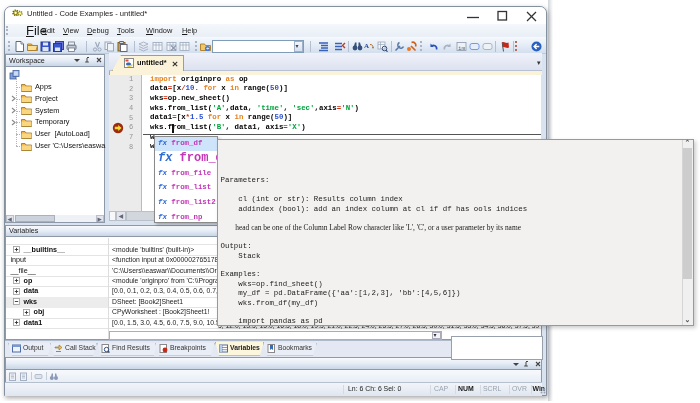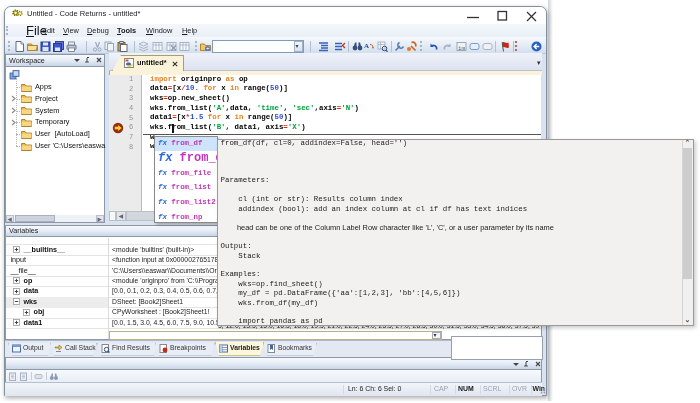--- a/index.html
+++ b/index.html
@@ -10,34 +10,34 @@
 <div id="page">
 <div class="" style="left:0;top:0;width:700px;height:403px;background:#fff"></div>
 <div class="" style="left:4px;top:6px;width:543px;height:390px;background:#d9e2ef;border:1px solid #85909f;border-radius:7px 7px 0 0;box-shadow:1px 2px 5px rgba(0,0,0,0.35);box-sizing:border-box;"></div>
 <div class="" style="left:5px;top:7px;width:541px;height:17px;background:#fff;border-radius:6px 6px 0 0;"></div>
 <svg style="position:absolute;left:12px;top:8px" width="11" height="10" viewBox="0 0 11 10">
 <circle cx="3.6" cy="4.8" r="2.6" fill="#b0a820" stroke="#6a6410" stroke-width="1.6" stroke-dasharray="1.1 1.1"></circle>
 <circle cx="3.6" cy="4.8" r="1.1" fill="#fdfdf2"></circle>
 <circle cx="8.0" cy="5.4" r="2.1" fill="#d8cc50" stroke="#8a8020" stroke-width="1.4" stroke-dasharray="1 1"></circle>
 <circle cx="8.0" cy="5.4" r="0.9" fill="#fdfdf2"></circle>
 </svg>
-<div style="left:27px;top:9.2px;height:10px;line-height:10px;font-family:'Liberation Sans',sans-serif;font-size:7.6px;color:#1c1c1c;font-weight:normal;white-space:pre;">Untitled - Code Returns - untitled*</div>
+<div style="left:27px;top:9.2px;height:10px;line-height:10px;font-family:'Liberation Sans',sans-serif;font-size:7.6px;color:#1c1c1c;font-weight:normal;white-space:pre;">Untitled - Code Examples - untitled*</div>
 <svg style="position:absolute;left:460px;top:8px" width="84" height="14" viewBox="0 0 84 14">
 <line x1="7" y1="9.5" x2="19" y2="9.5" stroke="#333" stroke-width="1.3"></line>
 <rect x="38" y="3.5" width="8.5" height="8.5" fill="none" stroke="#333" stroke-width="1.3"></rect>
 <line x1="67" y1="4" x2="76" y2="13" stroke="#333" stroke-width="1.3"></line>
 <line x1="76" y1="4" x2="67" y2="13" stroke="#333" stroke-width="1.3"></line>
 </svg>
 <div class="" style="left:5px;top:24px;width:541px;height:13px;background:linear-gradient(#f4f7fb,#e9eff7);"></div>
 <div class="" style="left:6px;top:26px;width:2px;height:9px;border-left:2px dotted #aab6c6;"></div>
 <div style="left:20px;top:25.8px;height:10px;line-height:10px;font-family:'Liberation Sans',sans-serif;font-size:13px;color:#1a1a1a;font-weight:normal;white-space:pre;margin-left:6px;"><u>F</u>ile</div>
 <div style="left:42px;top:25.8px;height:10px;line-height:10px;font-family:'Liberation Sans',sans-serif;font-size:7.4px;color:#1a1a1a;font-weight:normal;white-space:pre;"><u>E</u>dit</div>
 <div style="left:63px;top:25.8px;height:10px;line-height:10px;font-family:'Liberation Sans',sans-serif;font-size:7.4px;color:#1a1a1a;font-weight:normal;white-space:pre;"><u>V</u>iew</div>
 <div style="left:87px;top:25.8px;height:10px;line-height:10px;font-family:'Liberation Sans',sans-serif;font-size:7.4px;color:#1a1a1a;font-weight:normal;white-space:pre;"><u>D</u>ebug</div>
-<div style="left:117px;top:25.8px;height:10px;line-height:10px;font-family:'Liberation Sans',sans-serif;font-size:7.4px;color:#1a1a1a;font-weight:bold;white-space:pre;"><u>T</u>ools</div>
+<div style="left:117px;top:25.8px;height:10px;line-height:10px;font-family:'Liberation Sans',sans-serif;font-size:7.4px;color:#1a1a1a;font-weight:normal;white-space:pre;"><u>T</u>ools</div>
 <div style="left:146px;top:25.8px;height:10px;line-height:10px;font-family:'Liberation Sans',sans-serif;font-size:7.4px;color:#1a1a1a;font-weight:normal;white-space:pre;text-align:right;"><u>W</u>indow</div>
 <div style="left:182px;top:25.8px;height:10px;line-height:10px;font-family:'Liberation Sans',sans-serif;font-size:7.4px;color:#1a1a1a;font-weight:normal;white-space:pre;"><u>H</u>elp</div>
 <div class="" style="left:5px;top:37px;width:541px;height:16px;background:linear-gradient(#f6f9fd,#e3ebf5 55%,#d3dfee);border-bottom:1px solid #bccadc;"></div>
 <div class="" style="left:8px;top:41px;width:2px;height:10px;border-left:2px dotted #aab6c6;"></div>
 <svg style="position:absolute;left:14px;top:41px" width="11" height="11" viewBox="0 0 11 11">
       <path d="M2 .5h5l2.5 2.5v7.5h-7.5z" fill="#fff" stroke="#5a6a85" stroke-width="1"></path>
       <path d="M7 .5v2.5h2.5" fill="#ffe9a0" stroke="#5a6a85" stroke-width=".8"></path>
     </svg>
 <svg style="position:absolute;left:27px;top:41px" width="11" height="11" viewBox="0 0 11 11">
       <path d="M.5 3h4l1 1.5h5v5h-10z" fill="#f5c760" stroke="#a97d28" stroke-width=".9"></path>
@@ -422,25 +422,24 @@
 <div class="" style="left:0px;top:401px;width:700px;height:2px;background:#fff;"></div>
 <div class="" style="left:154px;top:135.5px;width:64px;height:87.5px;background:#fff;border:1px solid #8a8a8a;box-shadow:2px 2px 3px rgba(0,0,0,.25);box-sizing:border-box;"></div>
 <div class="" style="left:155px;top:137.2px;width:62px;height:13.5px;background:#cde4fa;"></div>
 <div style="left:158px;top:139.2px;height:9.6px;line-height:9.6px;font-family:'Liberation Mono',monospace;font-size:7.4px;font-weight:bold;white-space:pre;"><span style="color:#2e6bd8;font-style:italic">fx </span><span style="color:#c435b8">from_df</span></div>
 <div style="left:158px;top:153.89999999999998px;height:9.6px;line-height:9.6px;font-family:Liberation Mono, monospace;font-size:12px;font-weight:bold;white-space:pre;"><span style="color:#2e6bd8;font-style:italic">fx </span><span style="color:#c435b8">from_dict</span></div>
 <div style="left:158px;top:168.6px;height:9.6px;line-height:9.6px;font-family:'Liberation Mono',monospace;font-size:7.4px;font-weight:bold;white-space:pre;"><span style="color:#2e6bd8;font-style:italic">fx </span><span style="color:#c435b8">from_file</span></div>
 <div style="left:158px;top:183.29999999999998px;height:9.6px;line-height:9.6px;font-family:'Liberation Mono',monospace;font-size:7.4px;font-weight:bold;white-space:pre;"><span style="color:#2e6bd8;font-style:italic">fx </span><span style="color:#c435b8">from_list</span></div>
 <div style="left:158px;top:198.0px;height:9.6px;line-height:9.6px;font-family:'Liberation Mono',monospace;font-size:7.4px;font-weight:bold;white-space:pre;"><span style="color:#2e6bd8;font-style:italic">fx </span><span style="color:#c435b8">from_list2</span></div>
 <div style="left:158px;top:212.7px;height:9.6px;line-height:9.6px;font-family:'Liberation Mono',monospace;font-size:7.4px;font-weight:bold;white-space:pre;"><span style="color:#2e6bd8;font-style:italic">fx </span><span style="color:#c435b8">from_np</span></div>
 <div class="" style="left:217px;top:138.5px;width:477px;height:187px;background:#f2f1ef;border:1px solid #999;box-shadow:2px 2px 4px rgba(0,0,0,.2);box-sizing:border-box;"></div>
-<div style="left:220.5px;top:138.8px;height:9.4px;line-height:9.4px;font-family:'Liberation Mono',monospace;font-size:7.42px;color:#1a1a1a;white-space:pre;">from_df(df, cl=0, addindex=False, head='')</div>
 <div style="left:220.5px;top:176.4px;height:9.4px;line-height:9.4px;font-family:'Liberation Mono',monospace;font-size:7.42px;color:#1a1a1a;white-space:pre;">Parameters:</div>
 <div style="left:220.5px;top:195.20000000000002px;height:9.4px;line-height:9.4px;font-family:'Liberation Mono',monospace;font-size:7.42px;color:#1a1a1a;white-space:pre;">    cl (int or str): Results column index</div>
-<div style="left:220.5px;top:204.60000000000002px;height:9.4px;line-height:9.4px;font-family:'Liberation Mono',monospace;font-size:7.42px;color:#1a1a1a;white-space:pre;">    addindex (bool): add an index column at cl if df has text indices</div>
-<div style="left:220.5px;top:223.40000000000003px;height:9.4px;line-height:9.4px;font-family:Liberation Sans, sans-serif;font-size:7.42px;color:#1a1a1a;white-space:pre;">        head can be one of the Column Label Row character like 'L', 'C', or a user parameter by its name</div>
+<div style="left:220.5px;top:204.60000000000002px;height:9.4px;line-height:9.4px;font-family:'Liberation Mono',monospace;font-size:7.42px;color:#1a1a1a;white-space:pre;">    addindex (bool): add an index column at cl if df has ools indices</div>
+<div style="left:220.5px;top:223.40000000000003px;height:9.4px;line-height:9.4px;font-family:Liberation Serif, serif;font-size:7.42px;color:#1a1a1a;white-space:pre;">        head can be one of the Column Label Row character like 'L', 'C', or a user parameter by its name</div>
 <div style="left:220.5px;top:242.20000000000002px;height:9.4px;line-height:9.4px;font-family:'Liberation Mono',monospace;font-size:7.42px;color:#1a1a1a;white-space:pre;">Output:</div>
 <div style="left:220.5px;top:251.60000000000002px;height:9.4px;line-height:9.4px;font-family:'Liberation Mono',monospace;font-size:7.42px;color:#1a1a1a;white-space:pre;">    Stack</div>
 <div style="left:220.5px;top:270.40000000000003px;height:9.4px;line-height:9.4px;font-family:'Liberation Mono',monospace;font-size:7.42px;color:#1a1a1a;white-space:pre;">Examples:</div>
 <div style="left:220.5px;top:279.8px;height:9.4px;line-height:9.4px;font-family:'Liberation Mono',monospace;font-size:7.42px;color:#1a1a1a;white-space:pre;">    wks=op.find_sheet()</div>
 <div style="left:220.5px;top:289.2px;height:9.4px;line-height:9.4px;font-family:'Liberation Mono',monospace;font-size:7.42px;color:#1a1a1a;white-space:pre;">    my_df = pd.DataFrame({'aa':[1,2,3], 'bb':[4,5,6]})</div>
 <div style="left:220.5px;top:298.6px;height:9.4px;line-height:9.4px;font-family:'Liberation Mono',monospace;font-size:7.42px;color:#1a1a1a;white-space:pre;">    wks.from_df(my_df)</div>
 <div style="left:220.5px;top:317.40000000000003px;height:9.4px;line-height:9.4px;font-family:'Liberation Mono',monospace;font-size:7.42px;color:#1a1a1a;white-space:pre;">    import pandas as pd</div>
 <div style="left:218px;top:325.6px;width:322px;height:3.2px;overflow:hidden;">
       <div style="position:absolute;left:0;top:-3.5px;height:7px;line-height:7px;font-family:'Liberation Sans',sans-serif;font-size:6.8px;color:#222;white-space:pre;">5, 12.0, 13.5, 15.0, 16.5, 18.0, 19.5, 21.0, 22.5, 24.0, 25.5, 27.0, 28.5, 30.0, 31.5, 33.0, 34.5, 36.0, 37.5, 39.0, 40.5, 42.0, 43.5, 45.0, 46.5</div>
     </div>

